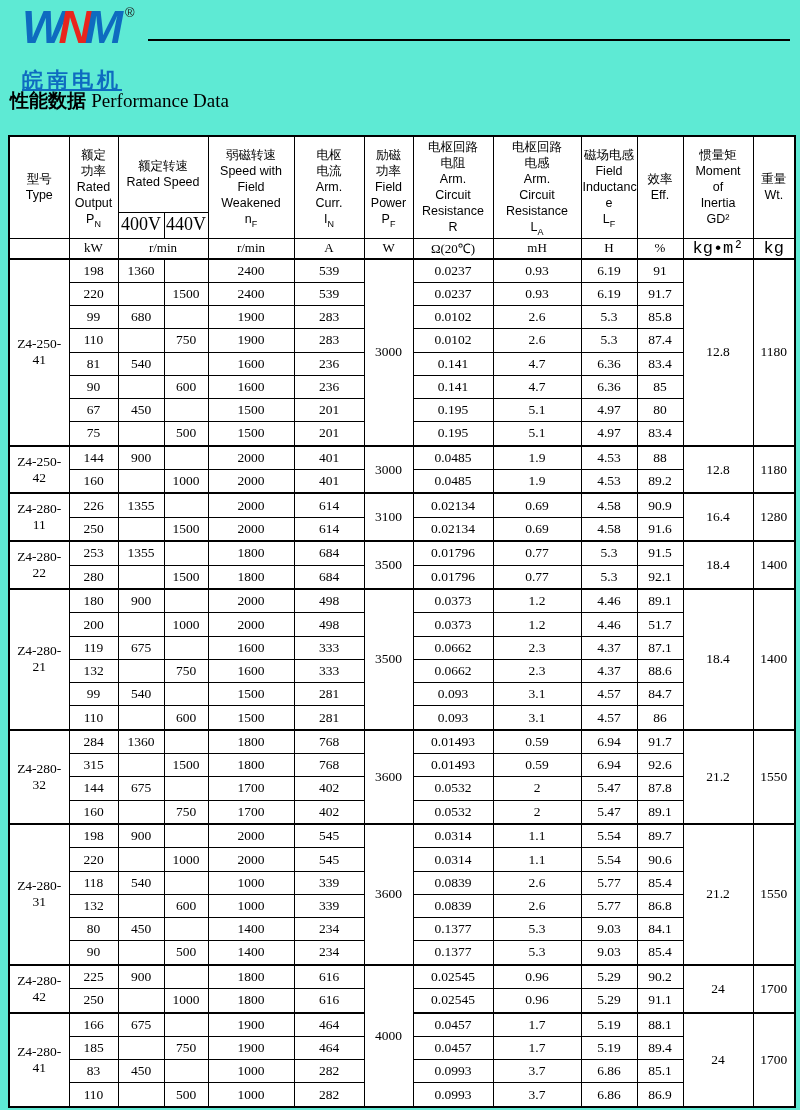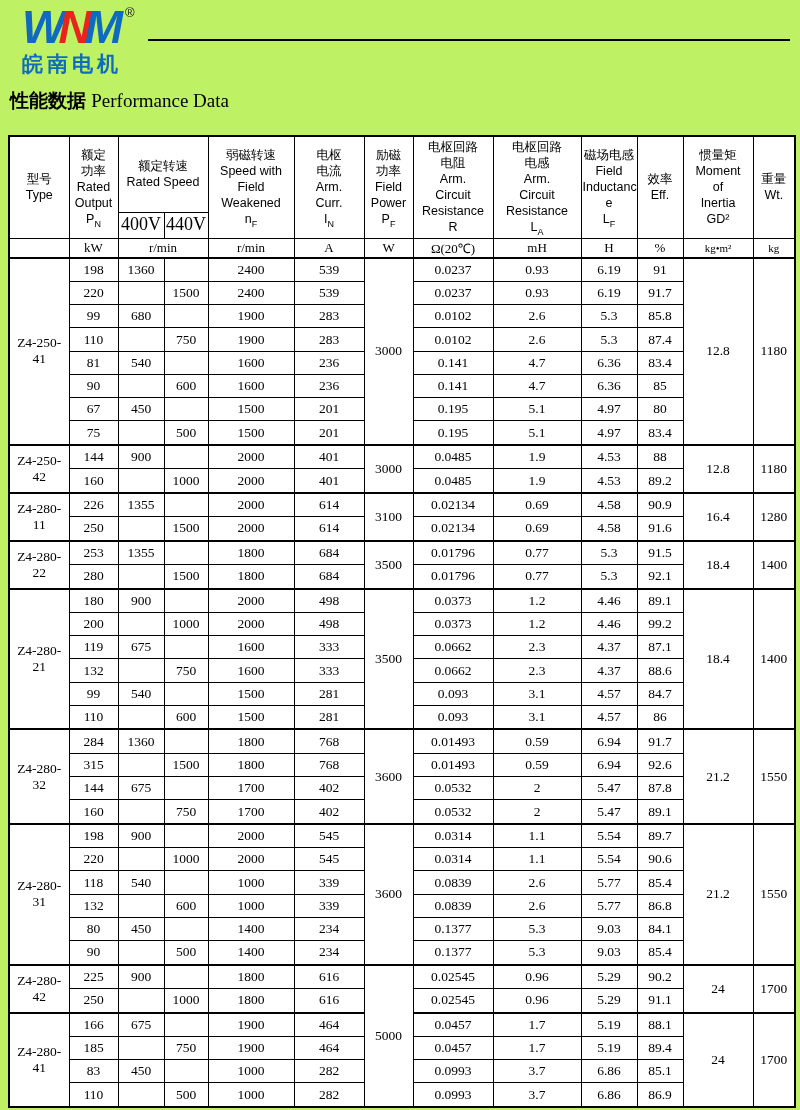--- a/index.html
+++ b/index.html
@@ -1,45 +1,45 @@
 <!DOCTYPE html>
 <html><head>
 <meta charset="utf-8">
 <style>
   html,body{margin:0;padding:0;background:#fff;}
   body{width:800px;height:1110px;position:relative;font-family:"Liberation Sans",sans-serif;color:#000;}
-  .page{position:absolute;inset:0;background:#bef264;}
+  .page{position:absolute;inset:0;background:#5eead4;}
 
   
   .logo{position:absolute;left:22px;top:4px;}
   .logo-word{font-family:"Liberation Sans",sans-serif;font-style:italic;font-weight:900;
              font-size:46px;line-height:1;letter-spacing:-7px;white-space:nowrap;}
   .logo-reg{display:inline-block;font-style:normal;font-weight:400;font-size:13px;
             letter-spacing:0;vertical-align:26px;margin-left:9px;color:#222;}
-  .logo-sub{margin-top:3px;font-weight:700;font-size:21px;letter-spacing:4px;line-height:1;}
+  .logo-sub{margin-top:19px;font-weight:700;font-size:21px;letter-spacing:4px;line-height:1;text-decoration:underline;}
   .header-rule{position:absolute;left:148px;top:39px;width:642px;height:2px;background:#000;}
 
   
   .title{position:absolute;left:10px;top:90px;font-size:19px;line-height:1.2;white-space:nowrap;}
   .title .zh{font-weight:700;font-family:Liberation Mono, monospace;margin-top:8px;}
   .title .en{font-family:"Liberation Serif",serif;text-align:center;}
 
   
   table.perf{position:absolute;left:8px;top:135px;width:786px;height:973px;
              border-collapse:collapse;table-layout:fixed;border:2px solid #000;background:#fff;}
   .perf th,.perf td{border:1px solid #000;text-align:center;vertical-align:middle;
                     padding:0 1px;overflow:hidden;}
   .perf thead th{font-family:"Liberation Sans",sans-serif;font-weight:400;
                  font-size:12.5px;line-height:1.28;}
   .perf tr.h-main{height:76px;}
   .perf tr.h-sub{height:26px;}
   .perf tr.h-sub th{font-family:"Liberation Serif",serif;font-size:18px;}
   .perf tr.h-units{height:18px;}
   .perf tr.h-units td{font-family:"Liberation Serif",serif;font-size:13px;border-bottom:2px solid #000;}
-  .perf tr.h-units td.sans{font-family:Liberation Serif, serif;font-size:11px;}
+  .perf tr.h-units td.sans{font-family:Liberation Mono, monospace;font-size:17px;}
   .perf tbody td{font-family:"Liberation Serif",serif;font-size:13.5px;}
   .perf tbody tr.group-start td{border-top:2px solid #000;}
   .perf sub{font-size:9px;line-height:0;}
 </style>
 </head>
 <body>
 
 <div class="page">
 
   <div class="logo">
@@ -292,21 +292,21 @@
         </tr>
         <tr>
           <td>200</td>
           <td></td>
           <td>1000</td>
           <td>2000</td>
           <td>498</td>
           <td>0.0373</td>
           <td>1.2</td>
           <td>4.46</td>
-          <td>99.2</td>
+          <td>51.7</td>
         </tr>
         <tr>
           <td>119</td>
           <td>675</td>
           <td></td>
           <td>1600</td>
           <td>333</td>
           <td>0.0662</td>
           <td>2.3</td>
           <td>4.37</td>
@@ -463,21 +463,21 @@
           <td>9.03</td>
           <td>85.4</td>
         </tr>
         <tr class="group-start">
           <td rowspan="2">Z4-280-42</td>
           <td>225</td>
           <td>900</td>
           <td></td>
           <td>1800</td>
           <td>616</td>
-          <td rowspan="6">5000</td>
+          <td rowspan="6">4000</td>
           <td>0.02545</td>
           <td>0.96</td>
           <td>5.29</td>
           <td>90.2</td>
           <td rowspan="2">24</td>
           <td rowspan="2">1700</td>
         </tr>
         <tr>
           <td>250</td>
           <td></td>

